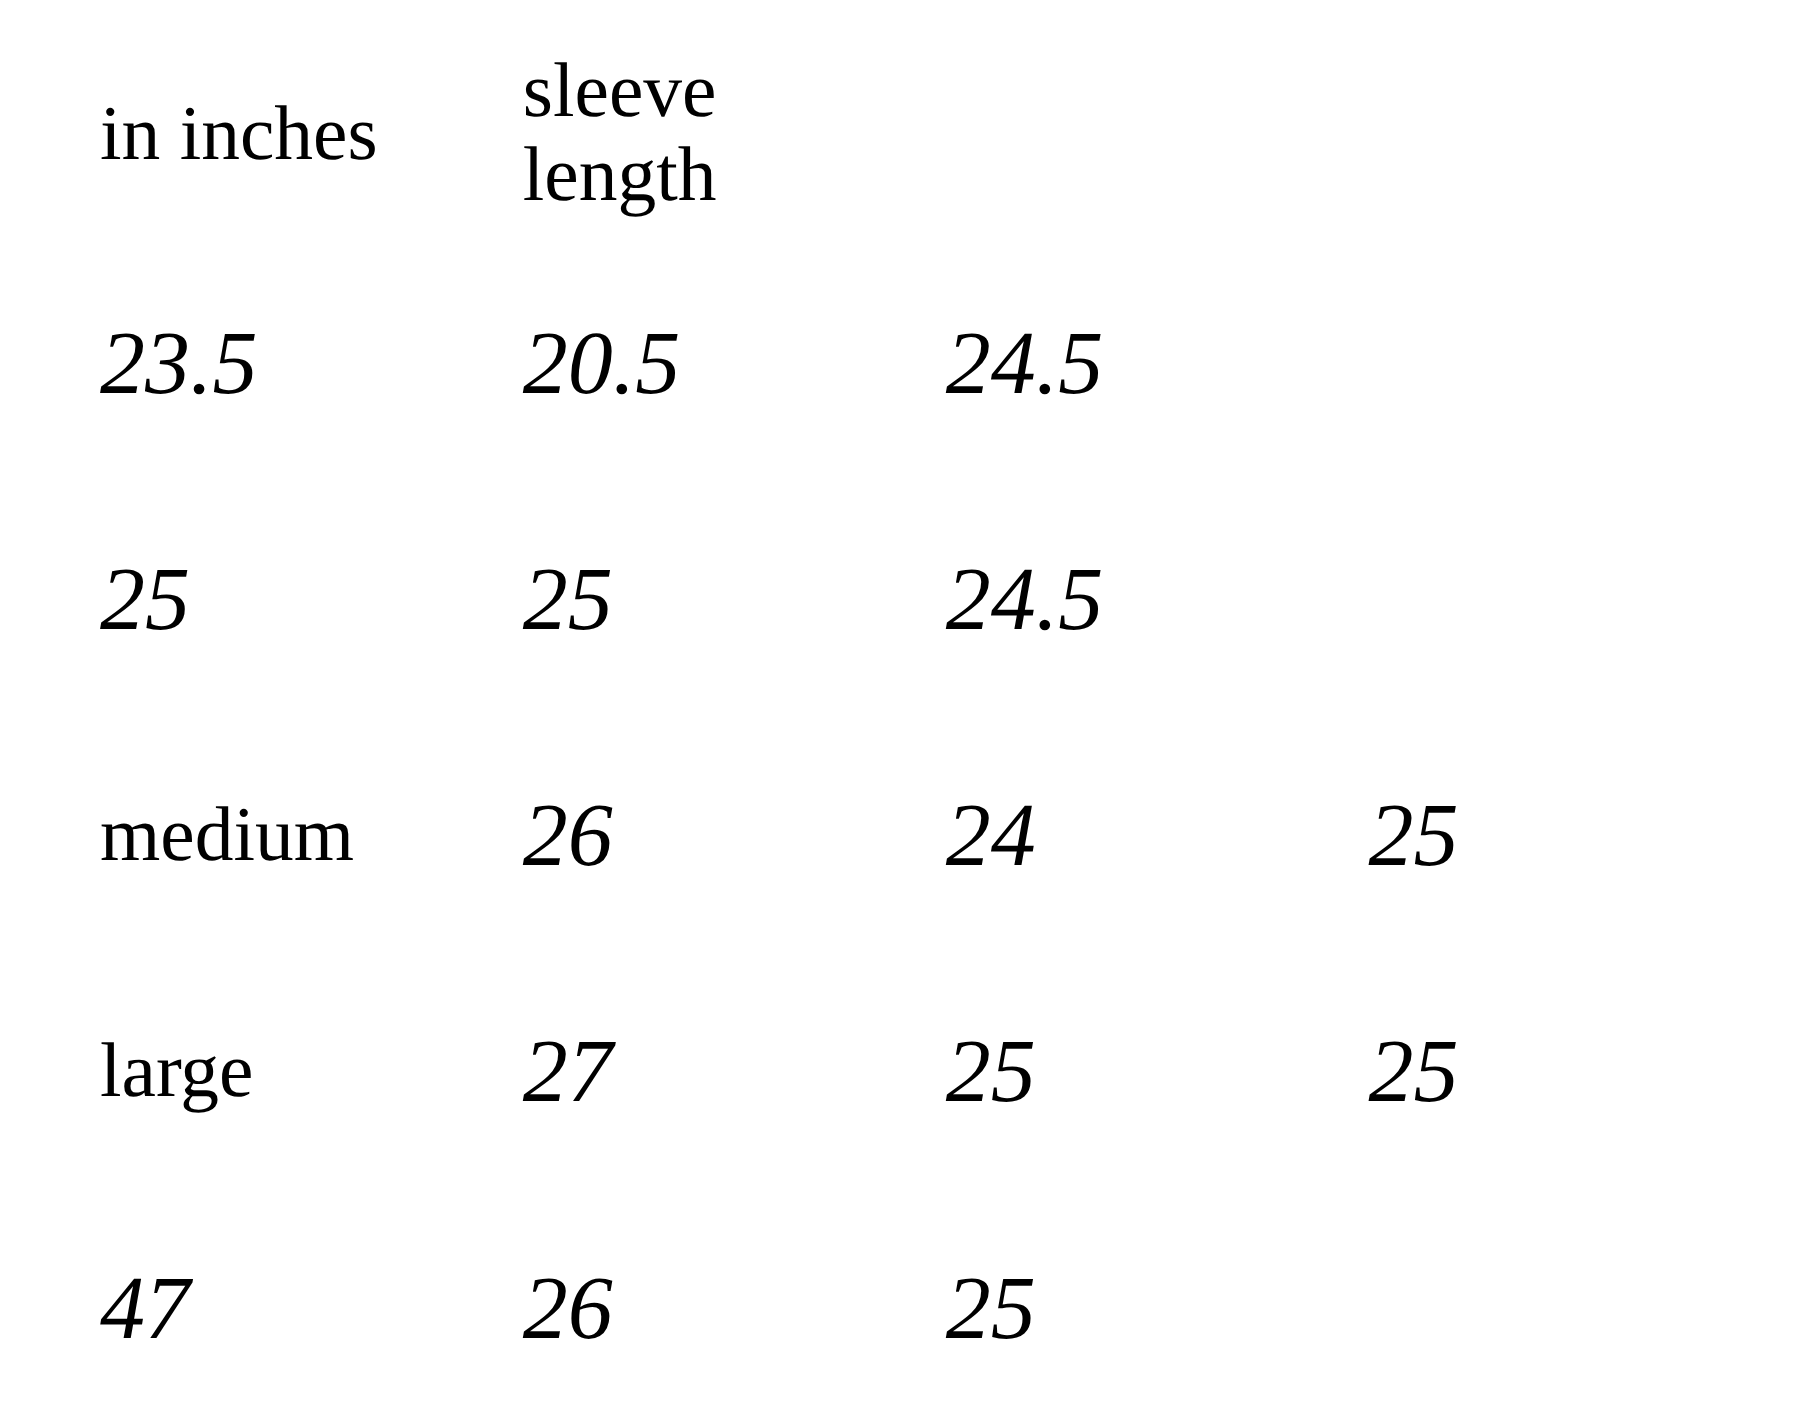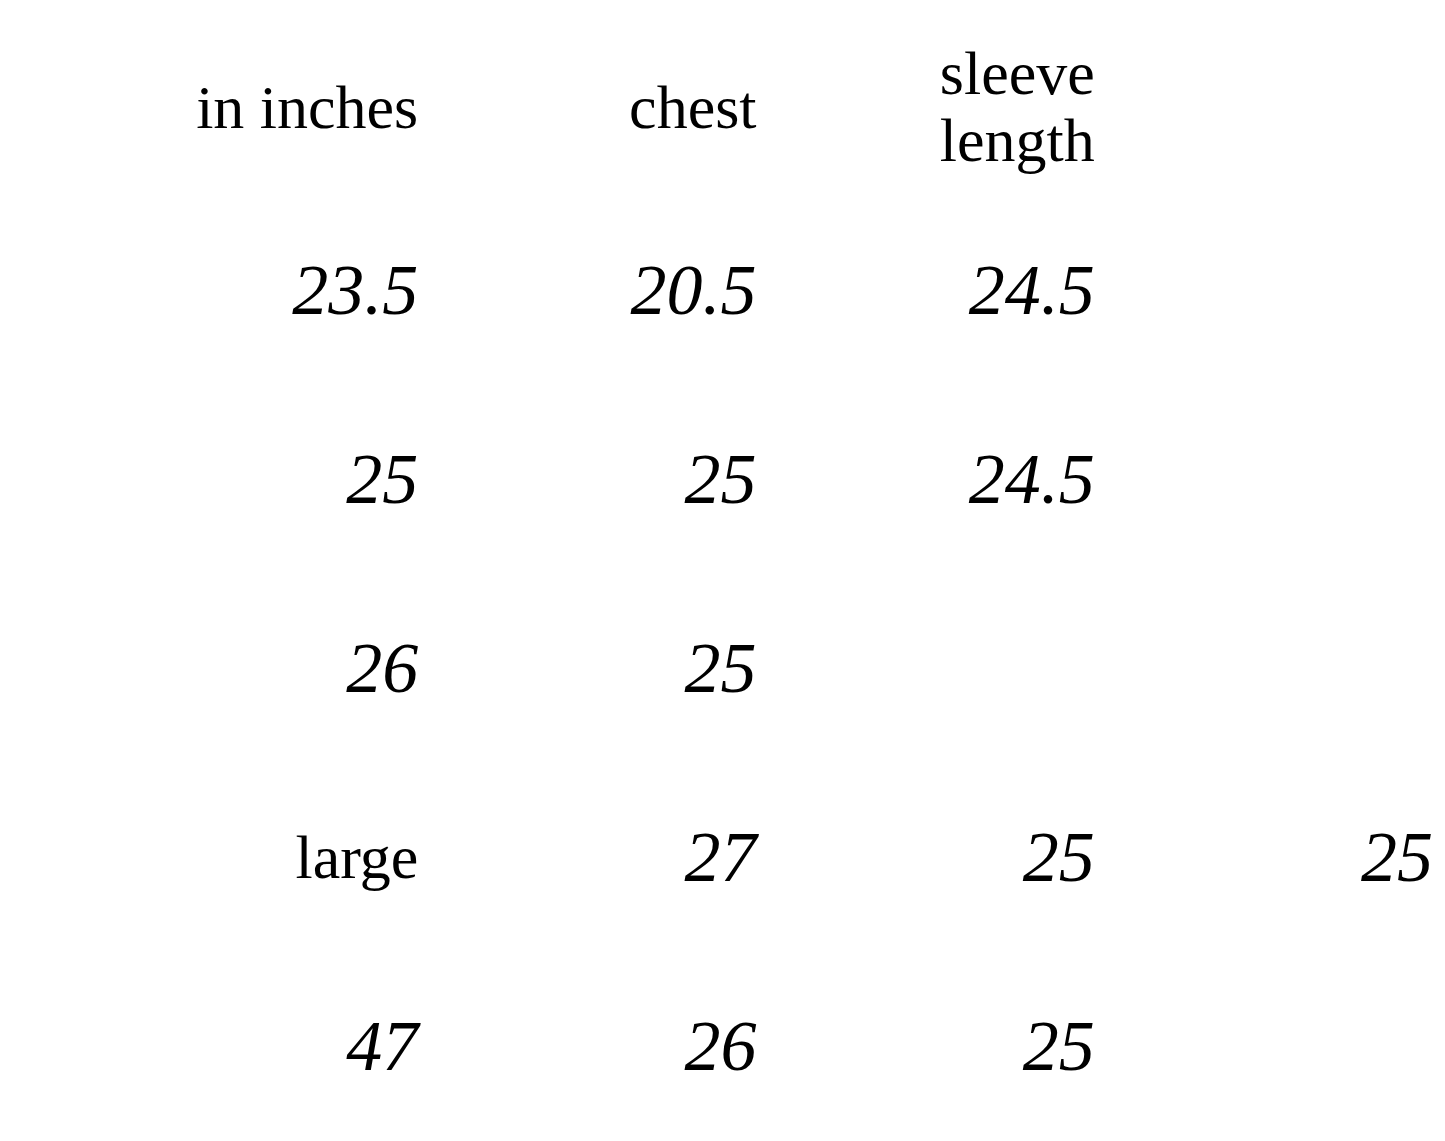--- a/index.html
+++ b/index.html
@@ -21,21 +21,21 @@
     width: 100%;
     height: 100%;
     padding: 0 12px 0 80px;
     display: grid;
     grid-template-rows: 196px repeat(5, 189px);
   }
   .chart-row {
     display: grid;
     grid-template-columns: repeat(4, 1fr);
     align-items: center;
-    text-align: right;
+    text-align: left;
   }
   .chart-row.header-row {
     padding-top: 18px;
   }
   .cell {
     line-height: 1.08;
   }
   .header-cell {
     font-size: 62px;
   }
@@ -52,38 +52,39 @@
   }
 </style>
 </head>
 <body>
 
 <div class="page">
   <div class="size-chart">
 
     <div class="chart-row header-row">
       <div class="cell header-cell">in inches</div>
-      <div class="cell header-cell">chest</div>
       <div class="cell header-cell"><span class="wrap">sleeve length</span></div>
     </div>
 
     <div class="chart-row">
       <div class="cell value-cell">23.5</div>
       <div class="cell value-cell">20.5</div>
       <div class="cell value-cell">24.5</div>
     </div>
 
     <div class="chart-row">
       <div class="cell value-cell">25</div>
       <div class="cell value-cell">25</div>
       <div class="cell value-cell">24.5</div>
     </div>
 
     <div class="chart-row">
+      <div class="cell size-cell">medium</div>
       <div class="cell value-cell">26</div>
+      <div class="cell value-cell">24</div>
       <div class="cell value-cell">25</div>
     </div>
 
     <div class="chart-row">
       <div class="cell size-cell">large</div>
       <div class="cell value-cell">27</div>
       <div class="cell value-cell">25</div>
       <div class="cell value-cell">25</div>
     </div>
 

